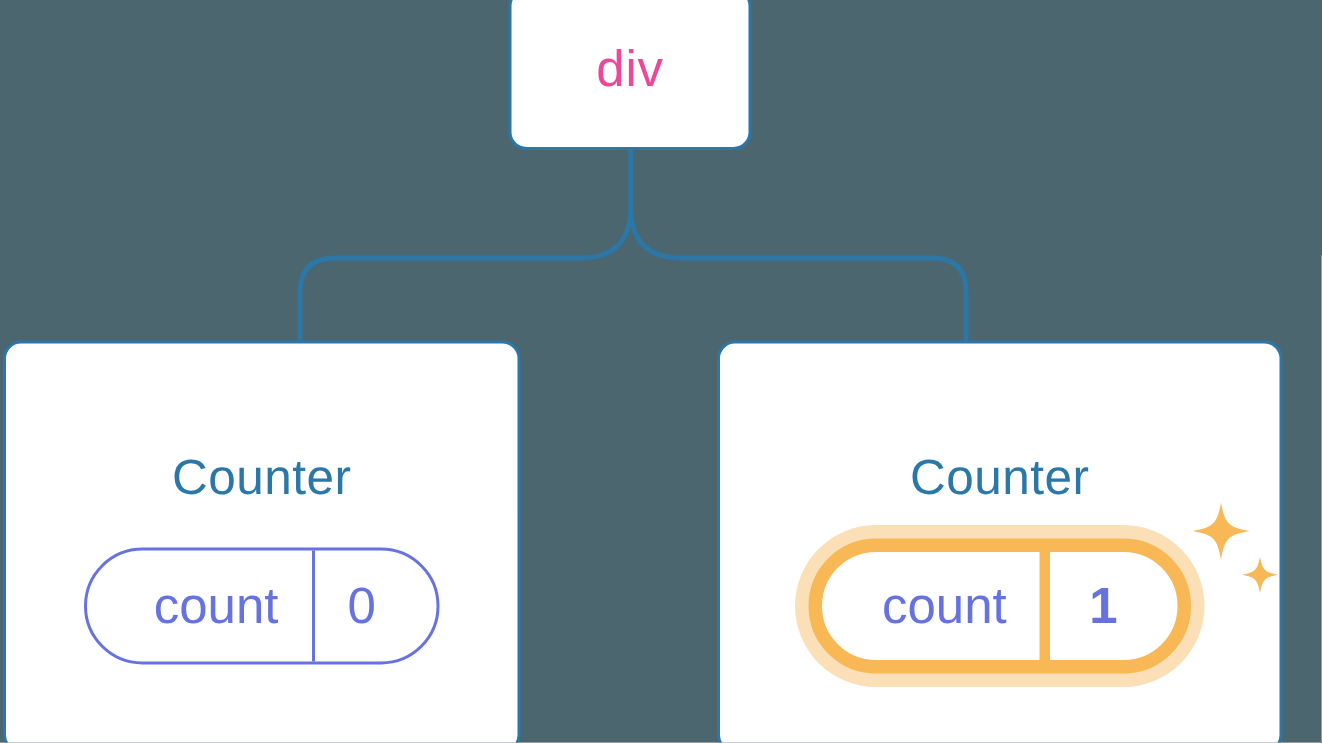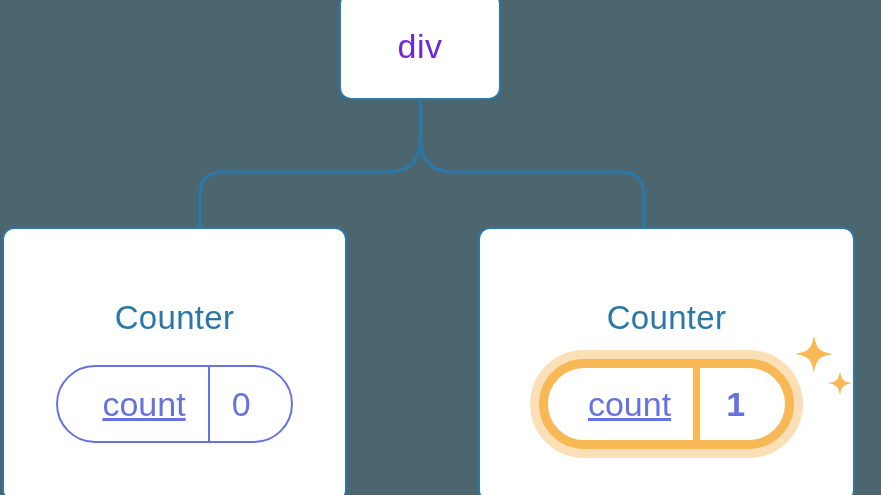--- a/index.html
+++ b/index.html
@@ -36,21 +36,21 @@
     background: #ffffff;
     border: 2px solid #2a77a8;
     border-radius: 12px;
     box-sizing: border-box;
     display: flex;
     align-items: center;
     justify-content: center;
   }
   .root-label {
     font-size: 34px;
-    color: #6d28d9;
+    color: #ec4899;
     letter-spacing: 0.5px;
   }
 
   
   .card {
     position: absolute;
     background: #ffffff;
     border: 2px solid #2a77a8;
     border-radius: 12px;
     box-sizing: border-box;
@@ -91,21 +91,20 @@
     box-sizing: border-box;
     background: #ffffff;
   }
   .pill-key {
     display: flex;
     align-items: center;
     justify-content: center;
     padding: 0 22px 0 44px;
     font-size: 34px;
     color: #6572e0;
-    text-decoration: underline;
   }
   .pill-val {
     display: flex;
     align-items: center;
     justify-content: center;
     padding: 0 40px 0 22px;
     font-size: 34px;
     color: #6572e0;
     border-left: 2px solid #6572e0;
   }

